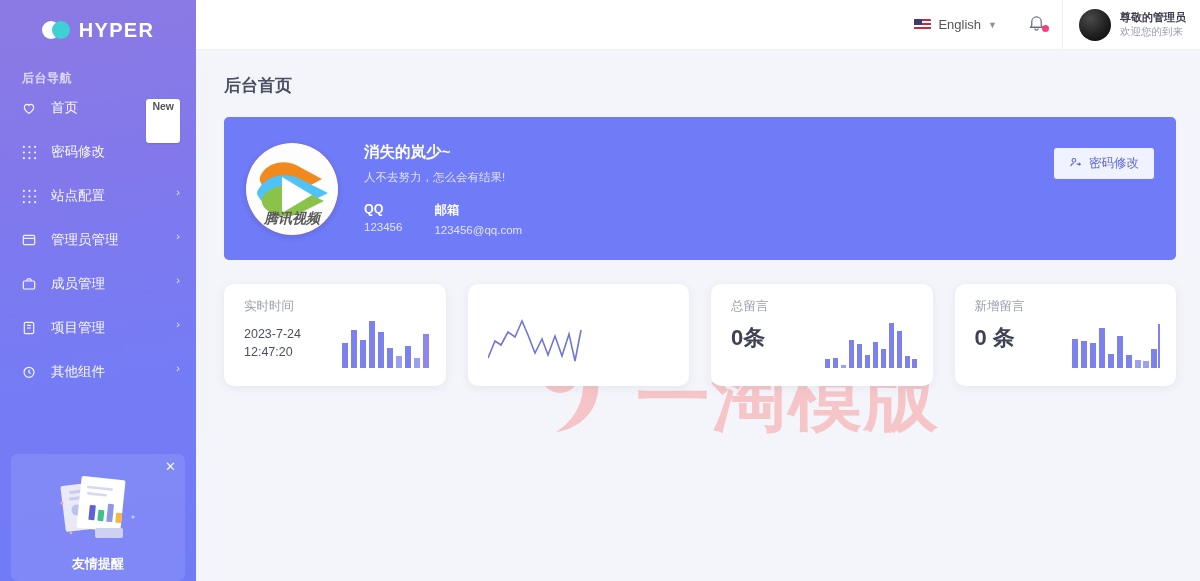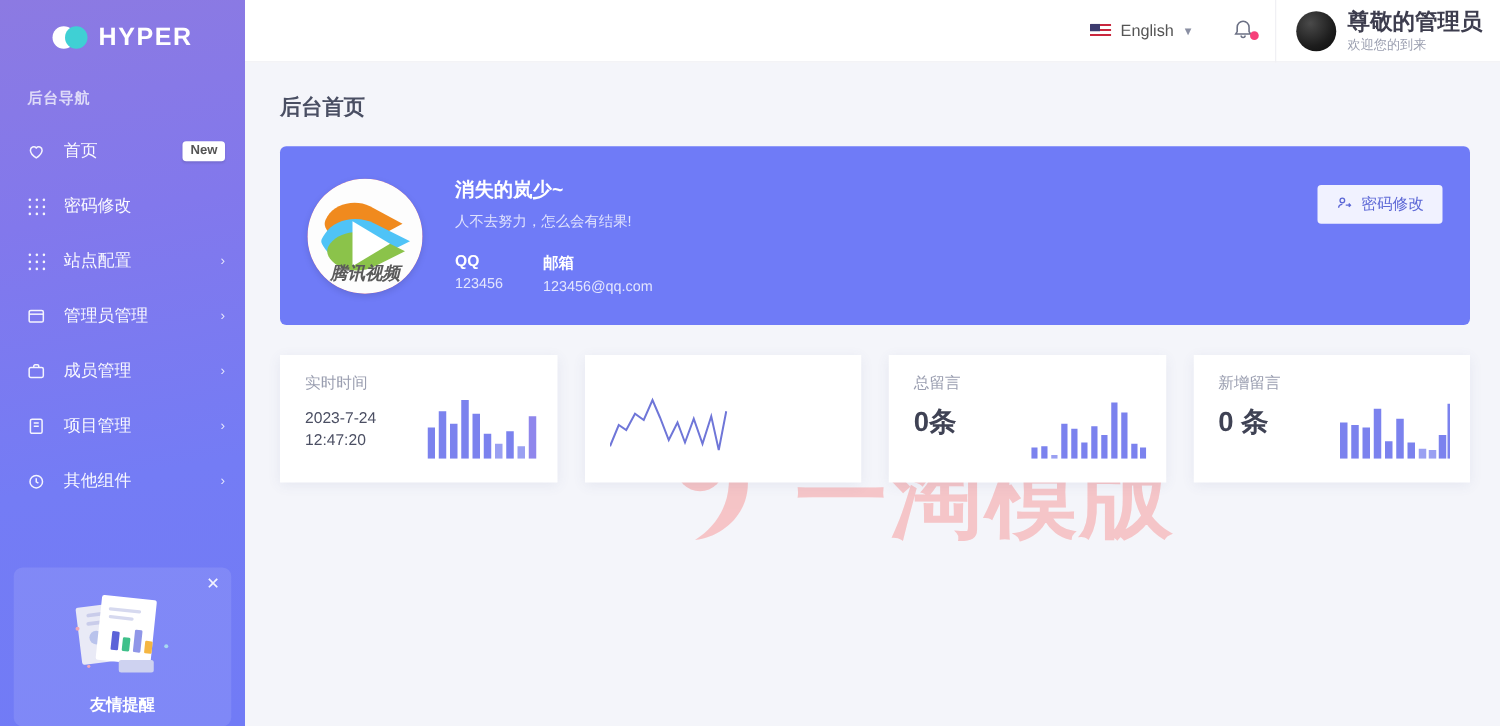--- a/index.html
+++ b/index.html
@@ -34,21 +34,21 @@
   .logo-text {
     color: #fff; font-size: 20px; font-weight: bold; letter-spacing: 1.3px;
   }
 
   .nav-label {
     color: rgba(255,255,255,.72); font-size: 12px; font-weight: bold;
     padding: 14px 0 6px 22px; letter-spacing: .5px;
   }
   .nav { padding-top: 6px; }
   .nav-item {
-    display: flex; align-items: center; height: 44px; padding: 0 16px 0 20px;
+    display: flex; height: 44px; padding: 0 16px 0 20px;
     color: rgba(255,255,255,.95); font-size: 13.5px; cursor: pointer;
     position: relative;
   }
   .nav-ico {
     width: 18px; height: 18px; margin-right: 13px;
     display: flex; align-items: center; justify-content: center;
     opacity: .92; flex: 0 0 18px;
   }
   .nav-ico svg { display: block; }
   .nav-txt { flex: 1 1 auto; white-space: nowrap; }
@@ -125,21 +125,21 @@
   }
   .user-box {
     display: flex; align-items: center; gap: 9px; height: 50px;
     padding: 0 14px 0 16px; border-left: 1px solid #f0f0f4; cursor: pointer;
   }
   .avatar {
     width: 32px; height: 32px; border-radius: 50%;
     background: radial-gradient(circle at 35% 30%, #4a4a4a 0%, #1d1d1d 60%, #0b0b0b 100%);
     flex: 0 0 32px;
   }
-  .user-name { font-size: 18px; color: #3d3d4e; font-weight: bold; line-height: 1.25; }
+  .user-name { font-size: 11px; color: #3d3d4e; font-weight: bold; line-height: 1.25; }
   .user-sub { font-size: 10.5px; color: #9b9fb0; line-height: 1.35; }
 
   .page-title {
     font-size: 17px; font-weight: bold; color: #4a4f63;
     padding: 24px 0 0 28px;
   }
 
   .content { padding: 20px 24px 0 28px; position: relative; }
 
   
@@ -176,21 +176,21 @@
     position: absolute; right: 22px; top: 31px;
     background: rgba(255,255,255,.90); color: #5d68d6; border: 0;
     border-radius: 3px; height: 31px; padding: 0 15px; font-size: 12.5px;
     display: flex; align-items: center; gap: 7px; cursor: pointer;
     font-family: "Liberation Sans", "DejaVu Sans", sans-serif;
   }
 
   
   .cards { display: flex; gap: 22px; margin-top: 24px; position: relative; z-index: 4; }
   .card {
-    flex: 1 1 0; height: 102px; background: #fff; border-radius: 0;
+    flex: 1 1 0; height: 102px; background: #fff; border-radius: 10px;
     box-shadow: 0 2px 10px rgba(80,90,140,.09);
     padding: 14px 16px 0 20px; display: flex; justify-content: space-between;
     position: relative; overflow: hidden;
   }
   .card-left { display: flex; flex-direction: column; }
   .card-label { font-size: 12.5px; color: #9a9eb0; margin-bottom: 10px; }
   .card-value { font-size: 22px; font-weight: bold; color: #3f4254; line-height: 1.15; }
   .card-value.small { font-size: 12.5px; font-weight: normal; color: #4b4f63; line-height: 1.45; }
   .card-chart {
     align-self: flex-end; margin-bottom: 14px; flex: 0 0 auto;

